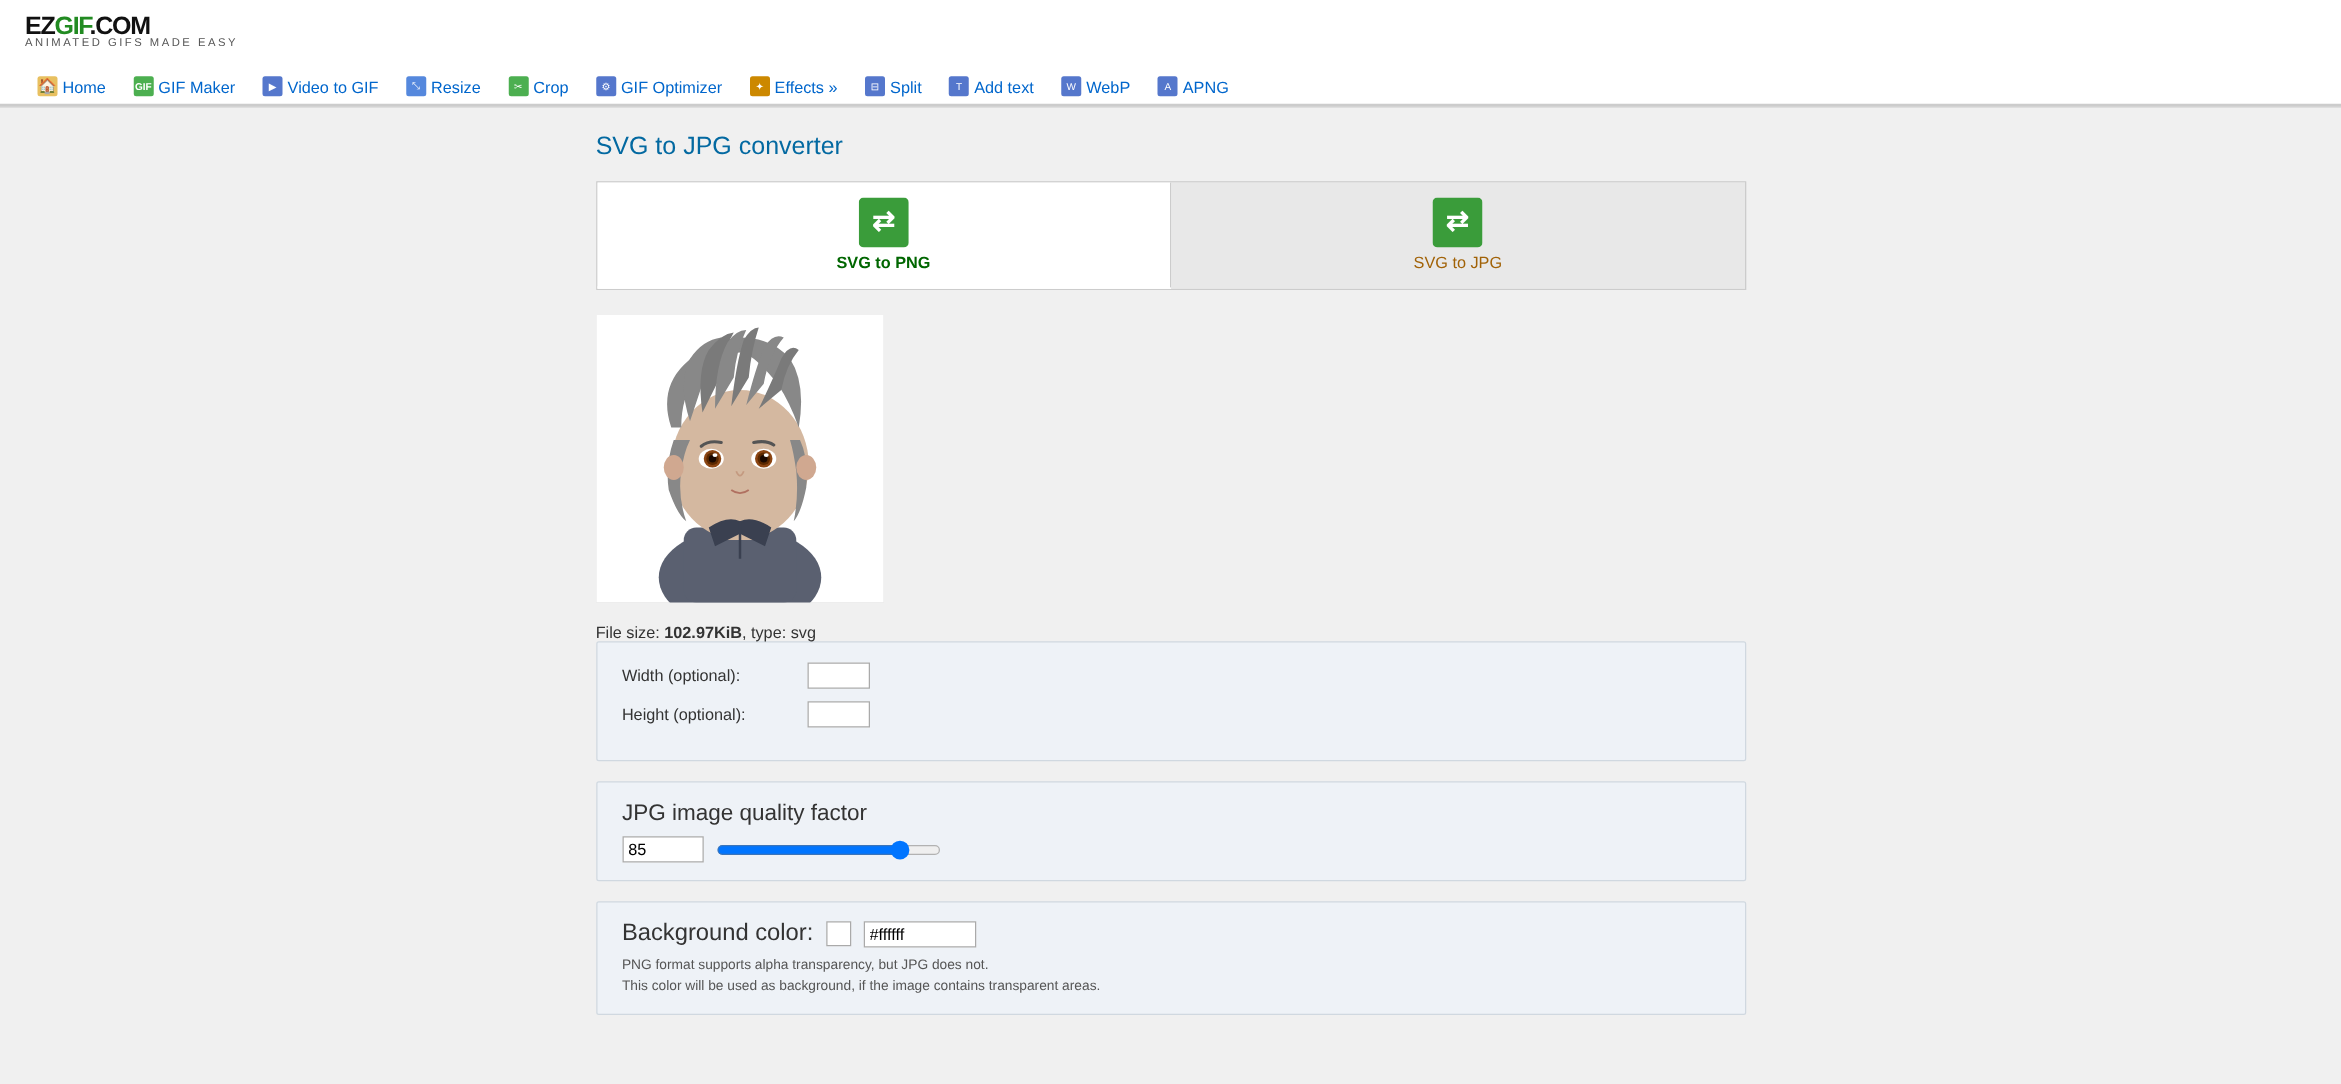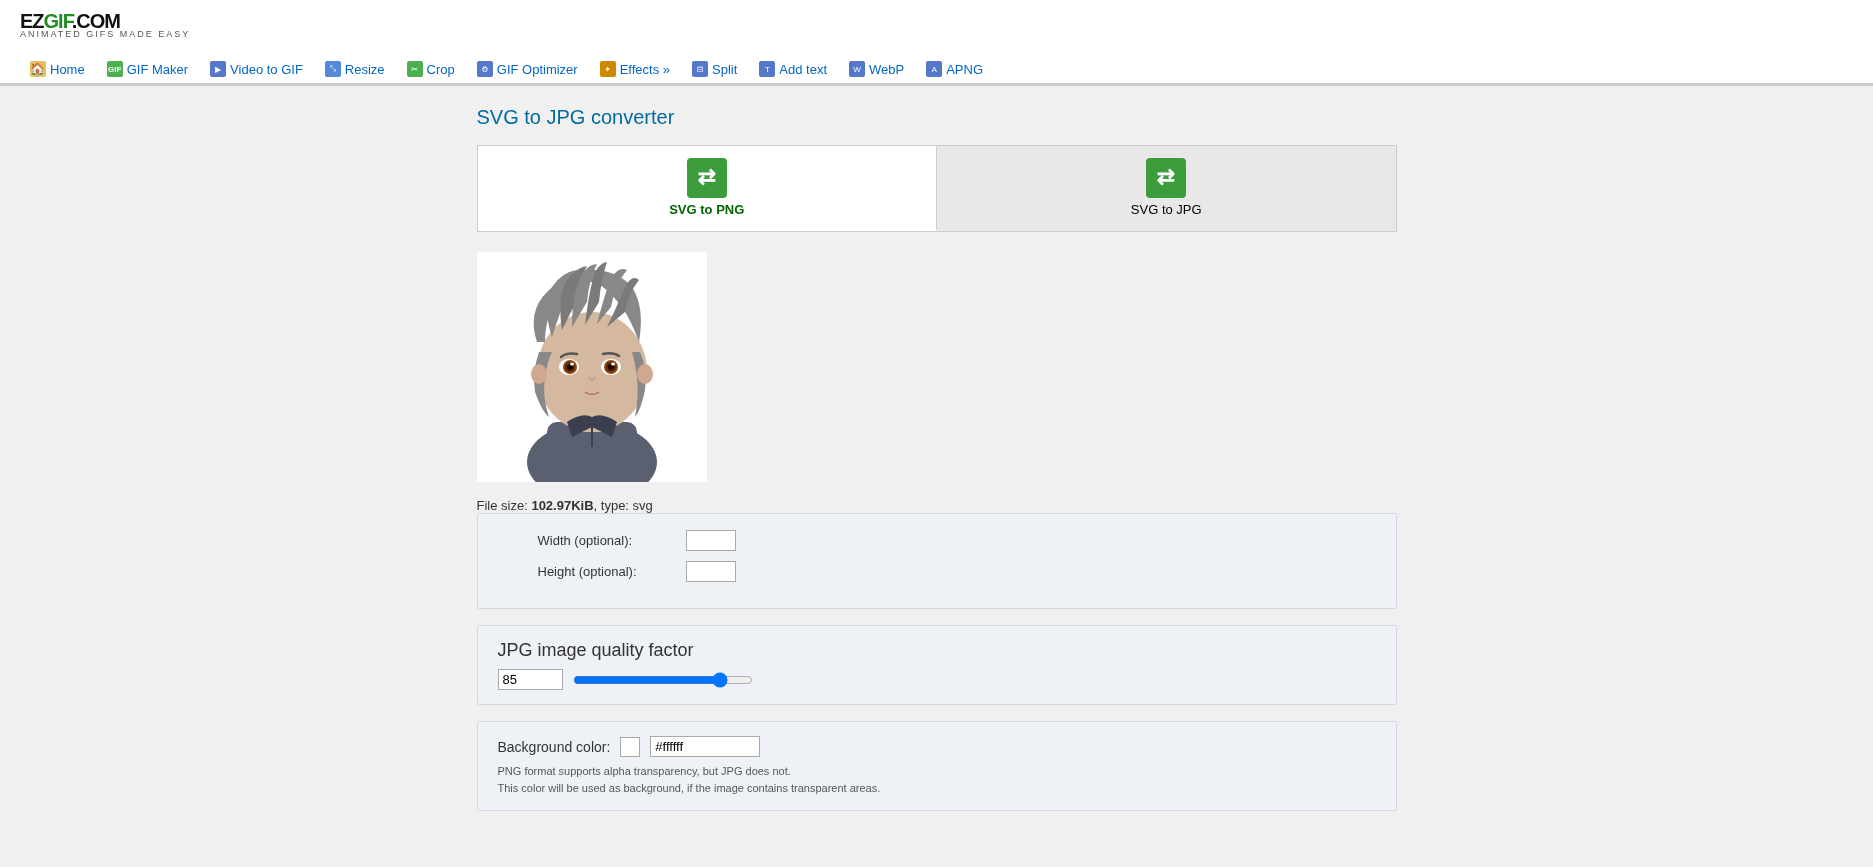--- a/index.html
+++ b/index.html
@@ -118,21 +118,21 @@
       background: #fff;
       border-bottom: 2px solid #fff;
     }
     .tool-tab .tab-icon {
       width: 40px;
       height: 40px;
       margin-bottom: 4px;
     }
     .tool-tab .tab-label {
       font-size: 13px;
-      color: #000000;
+      color: #a16207;
     }
     .tool-tab.active .tab-label { color: #006600; font-weight: bold; }
 
     
     #preview-area {
       margin-bottom: 16px;
     }
     #preview-img {
       display: block;
       max-width: 250px;
@@ -153,21 +153,20 @@
       border: 1px solid #d0d8e0;
       padding: 16px 20px;
       margin-bottom: 16px;
       border-radius: 2px;
     }
     .field-row {
       display: flex;
       align-items: center;
       margin-bottom: 10px;
       gap: 8px;
-      margin-left: 40px;
     }
     .field-label {
       font-size: 13px;
       color: #333;
       min-width: 140px;
     }
     .field-input {
       width: 50px;
       padding: 2px 4px;
       border: 1px solid #aaa;
@@ -210,33 +209,33 @@
       padding: 14px 20px;
       border-radius: 2px;
     }
     #bgcolor-row {
       display: flex;
       align-items: center;
       gap: 10px;
       margin-bottom: 6px;
     }
     #bgcolor-label {
-      font-size: 14px;
+      font-size: 19px;
       color: #333;
     }
     #bgcolor-swatch {
       width: 20px;
       height: 20px;
       border: 1px solid #aaa;
       background: #ffffff;
       display: inline-block;
       cursor: pointer;
     }
     #bgcolor-input {
-      width: 110px;
+      width: 90px;
       padding: 2px 4px;
       border: 1px solid #aaa;
       font-size: 13px;
     }
     #bgcolor-note {
       font-size: 11px;
       color: #555;
       line-height: 1.5;
     }
 

